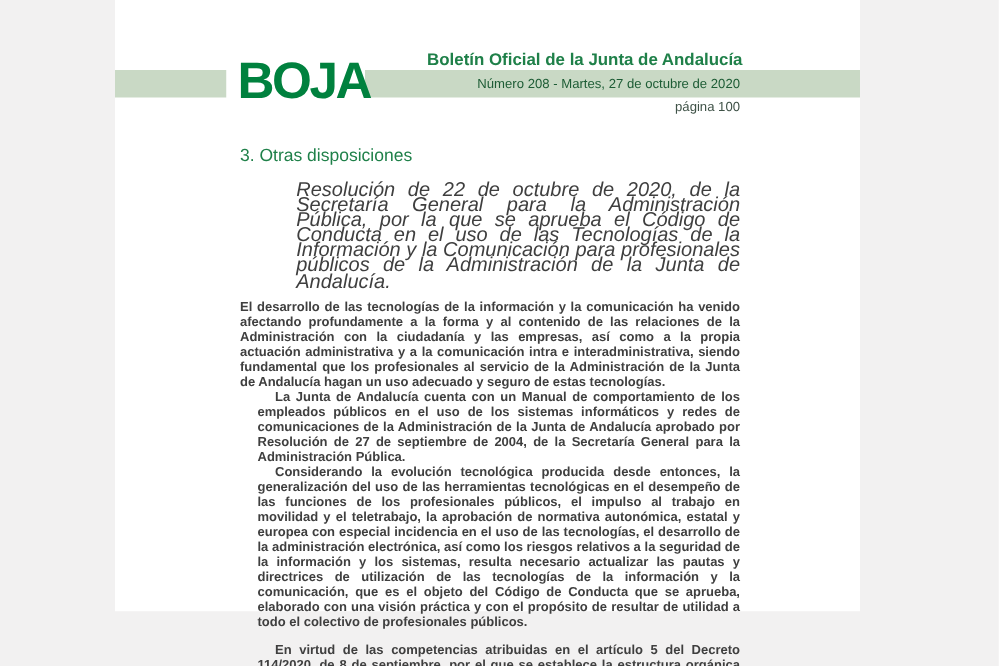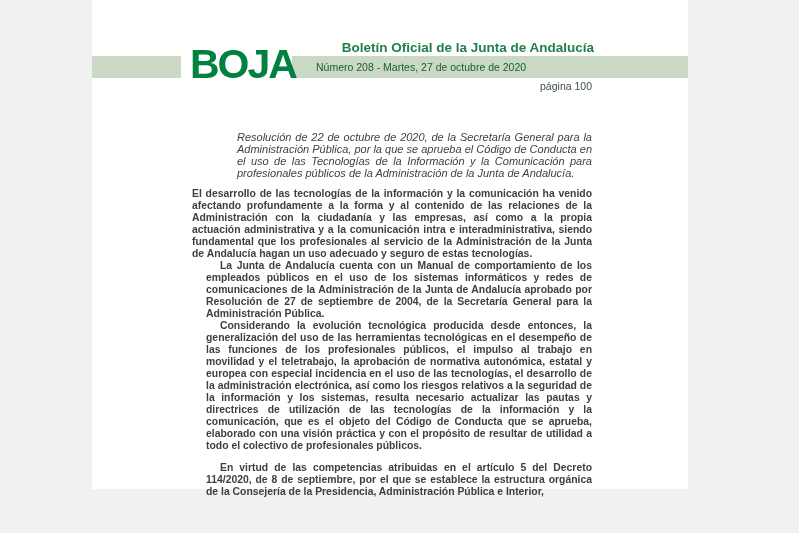--- a/index.html
+++ b/index.html
@@ -46,21 +46,21 @@
     top:40px; right:94px;
     font-size:13.5px;
     font-weight:700;
     color:var(--title-green);
     text-align:right;
   }
   .issue-line{
     position:absolute;
     top:56px; right:96px; left:224px;
     height:22px; line-height:22px;
-    text-align:left;
+    text-align:right;
     font-size:10.5px;
     color:var(--issue-green);
   }
   .page-label{
     position:absolute;
     top:80px; right:96px;
     font-size:10.5px;
     color:var(--pagina-color);
   }
   
@@ -83,21 +83,21 @@
     color:var(--authority-gray);
     line-height:12.5px;
     white-space:pre-line;
     letter-spacing:0.1px;
   }
   .resolution{
     margin-top:15px;
     margin-left:45px;
     width:355px;
     font-style:italic;
-    font-size:11px;
+    font-size:16px;
     line-height:12.1px;
     text-align:justify;
   }
   .paragraphs{
     margin-top:9px;
     font-weight:bold;
   }
   .paragraphs p{
     font-size:10.4px;
     line-height:12px;
@@ -114,20 +114,21 @@
   <header>
     <div class="band band-left"></div>
     <div class="band band-right"></div>
     <div class="logo">BOJA</div>
     <div class="boletin-title">Boletín Oficial de la Junta de Andalucía</div>
     <div class="issue-line">Número 208 - Martes, 27 de octubre de 2020</div>
     <div class="page-label">página 100</div>
   </header>
 
   <main class="content">
+    <h1 class="section-title">3. Otras disposiciones</h1>
     <p class="resolution">Resolución de 22 de octubre de 2020, de la Secretaría General para la Administración Pública, por la que se aprueba el Código de Conducta en el uso de las Tecnologías de la Información y la Comunicación para profesionales públicos de la Administración de la Junta de Andalucía.</p>
     <div class="paragraphs">
       <p>El desarrollo de las tecnologías de la información y la comunicación ha venido afectando profundamente a la forma y al contenido de las relaciones de la Administración con la ciudadanía y las empresas, así como a la propia actuación administrativa y a la comunicación intra e interadministrativa, siendo fundamental que los profesionales al servicio de la Administración de la Junta de Andalucía hagan un uso adecuado y seguro de estas tecnologías.</p>
       <p class="ind">La Junta de Andalucía cuenta con un Manual de comportamiento de los empleados públicos en el uso de los sistemas informáticos y redes de comunicaciones de la Administración de la Junta de Andalucía aprobado por Resolución de 27 de septiembre de 2004, de la Secretaría General para la Administración Pública.</p>
       <p class="ind">Considerando la evolución tecnológica producida desde entonces, la generalización del uso de las herramientas tecnológicas en el desempeño de las funciones de los profesionales públicos, el impulso al trabajo en movilidad y el teletrabajo, la aprobación de normativa autonómica, estatal y europea con especial incidencia en el uso de las tecnologías, el desarrollo de la administración electrónica, así como los riesgos relativos a la seguridad de la información y los sistemas, resulta necesario actualizar las pautas y directrices de utilización de las tecnologías de la información y la comunicación, que es el objeto del Código de Conducta que se aprueba, elaborado con una visión práctica y con el propósito de resultar de utilidad a todo el colectivo de profesionales públicos.</p>
       <p class="ind gap">En virtud de las competencias atribuidas en el artículo 5 del Decreto 114/2020, de 8 de septiembre, por el que se establece la estructura orgánica de la Consejería de la Presidencia, Administración Pública e Interior,</p>
     </div>
   </main>
 
 </div>

